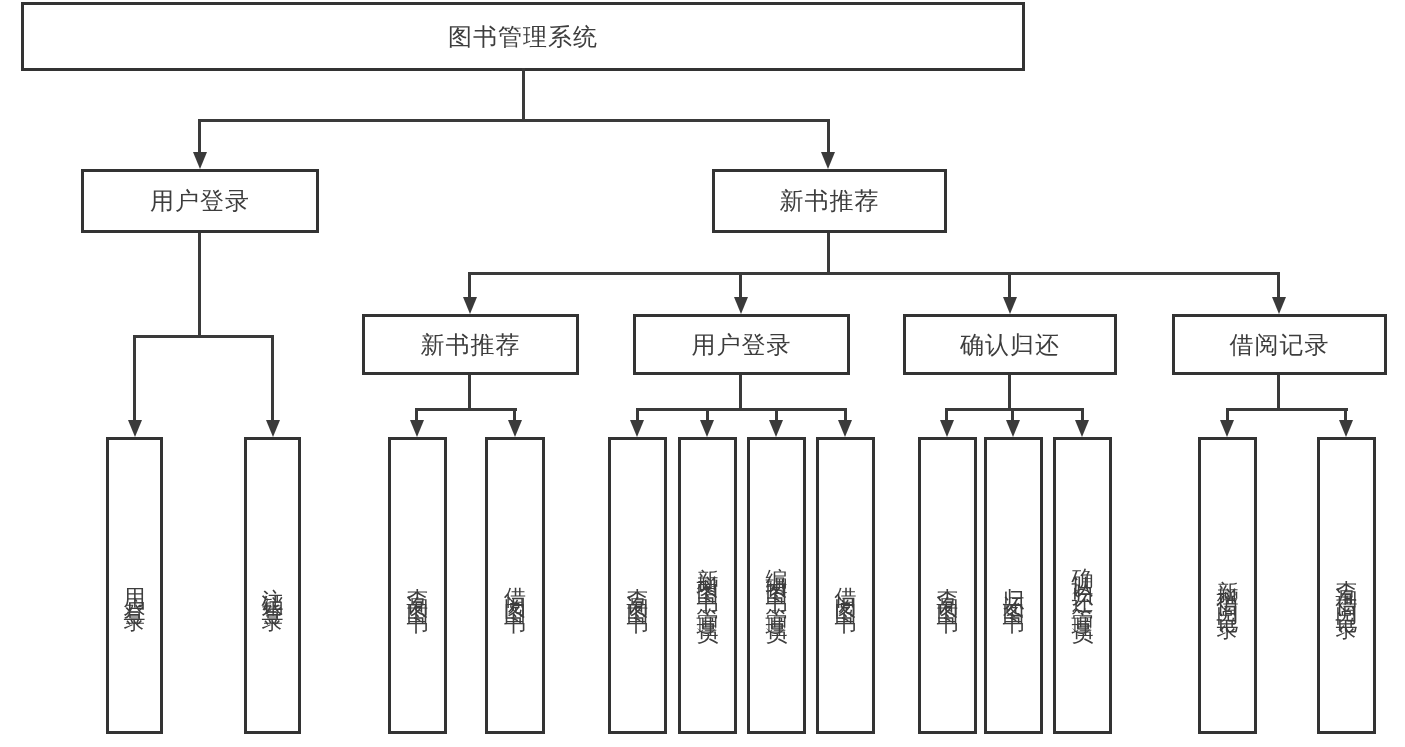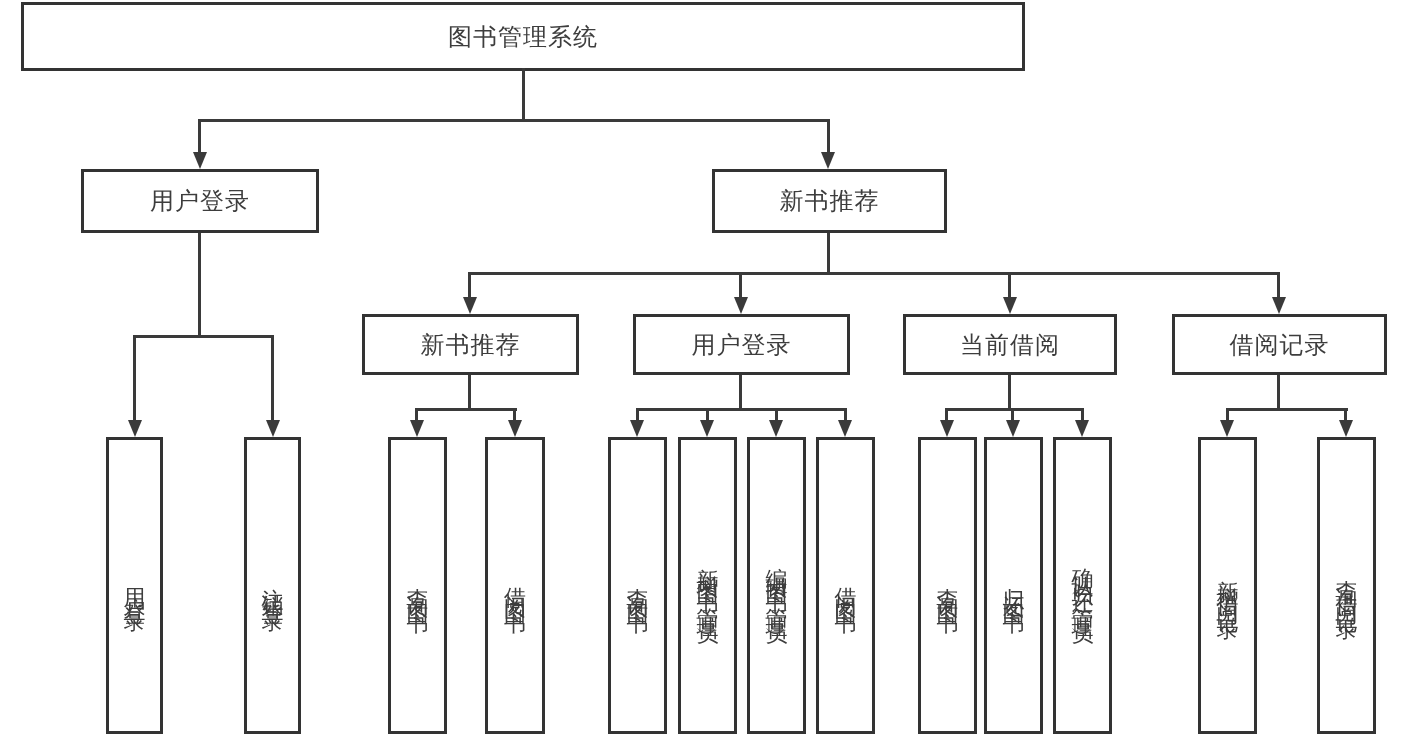--- a/index.html
+++ b/index.html
@@ -32,21 +32,21 @@
 
 <div id="stage">
 
   <div class="bx" style="left:21px;top:2px;width:1004px;height:69px">图书管理系统</div>
 
   <div class="bx" style="left:81px;top:169px;width:238px;height:64px">用户登录</div>
   <div class="bx" style="left:712px;top:169px;width:235px;height:64px">新书推荐</div>
 
   <div class="bx" style="left:362px;top:314px;width:217px;height:61px">新书推荐</div>
   <div class="bx" style="left:633px;top:314px;width:217px;height:61px">用户登录</div>
-  <div class="bx" style="left:903px;top:314px;width:214px;height:61px">当前借阅</div>
+  <div class="bx" style="left:903px;top:314px;width:214px;height:61px">确认归还</div>
   <div class="bx" style="left:1172px;top:314px;width:215px;height:61px">借阅记录</div>
 
   <div class="bx vx" style="left:106px;top:437px;width:57px;height:297px">用户登录</div>
   <div class="bx vx" style="left:244px;top:437px;width:57px;height:297px">注销登录</div>
 
   <div class="bx vx" style="left:388px;top:437px;width:59px;height:297px">查询图书</div>
   <div class="bx vx" style="left:485px;top:437px;width:60px;height:297px">借阅图书</div>
 
   <div class="bx vx" style="left:608px;top:437px;width:59px;height:297px">查询图书</div>
   <div class="bx vx" style="left:678px;top:437px;width:59px;height:297px">新增图书（管理员）</div>

